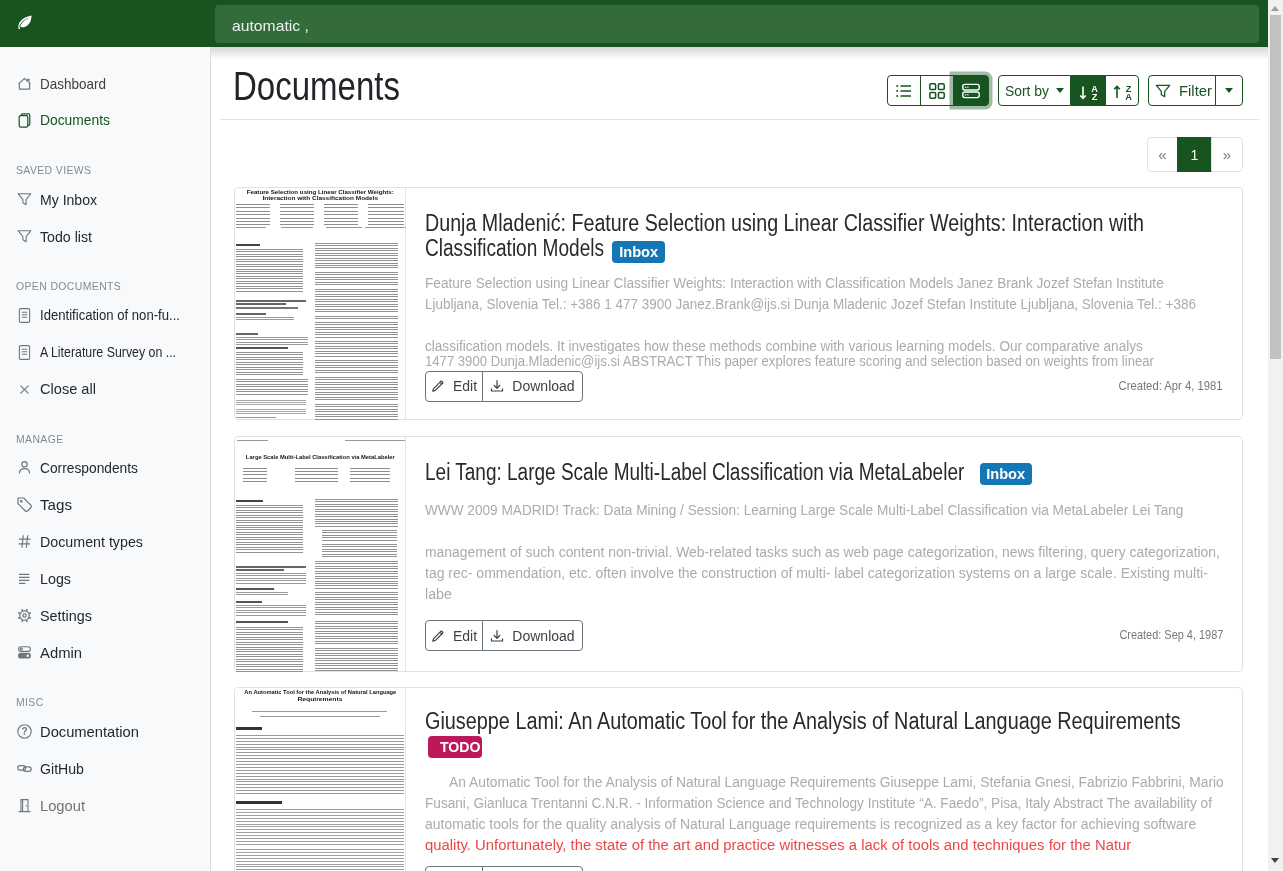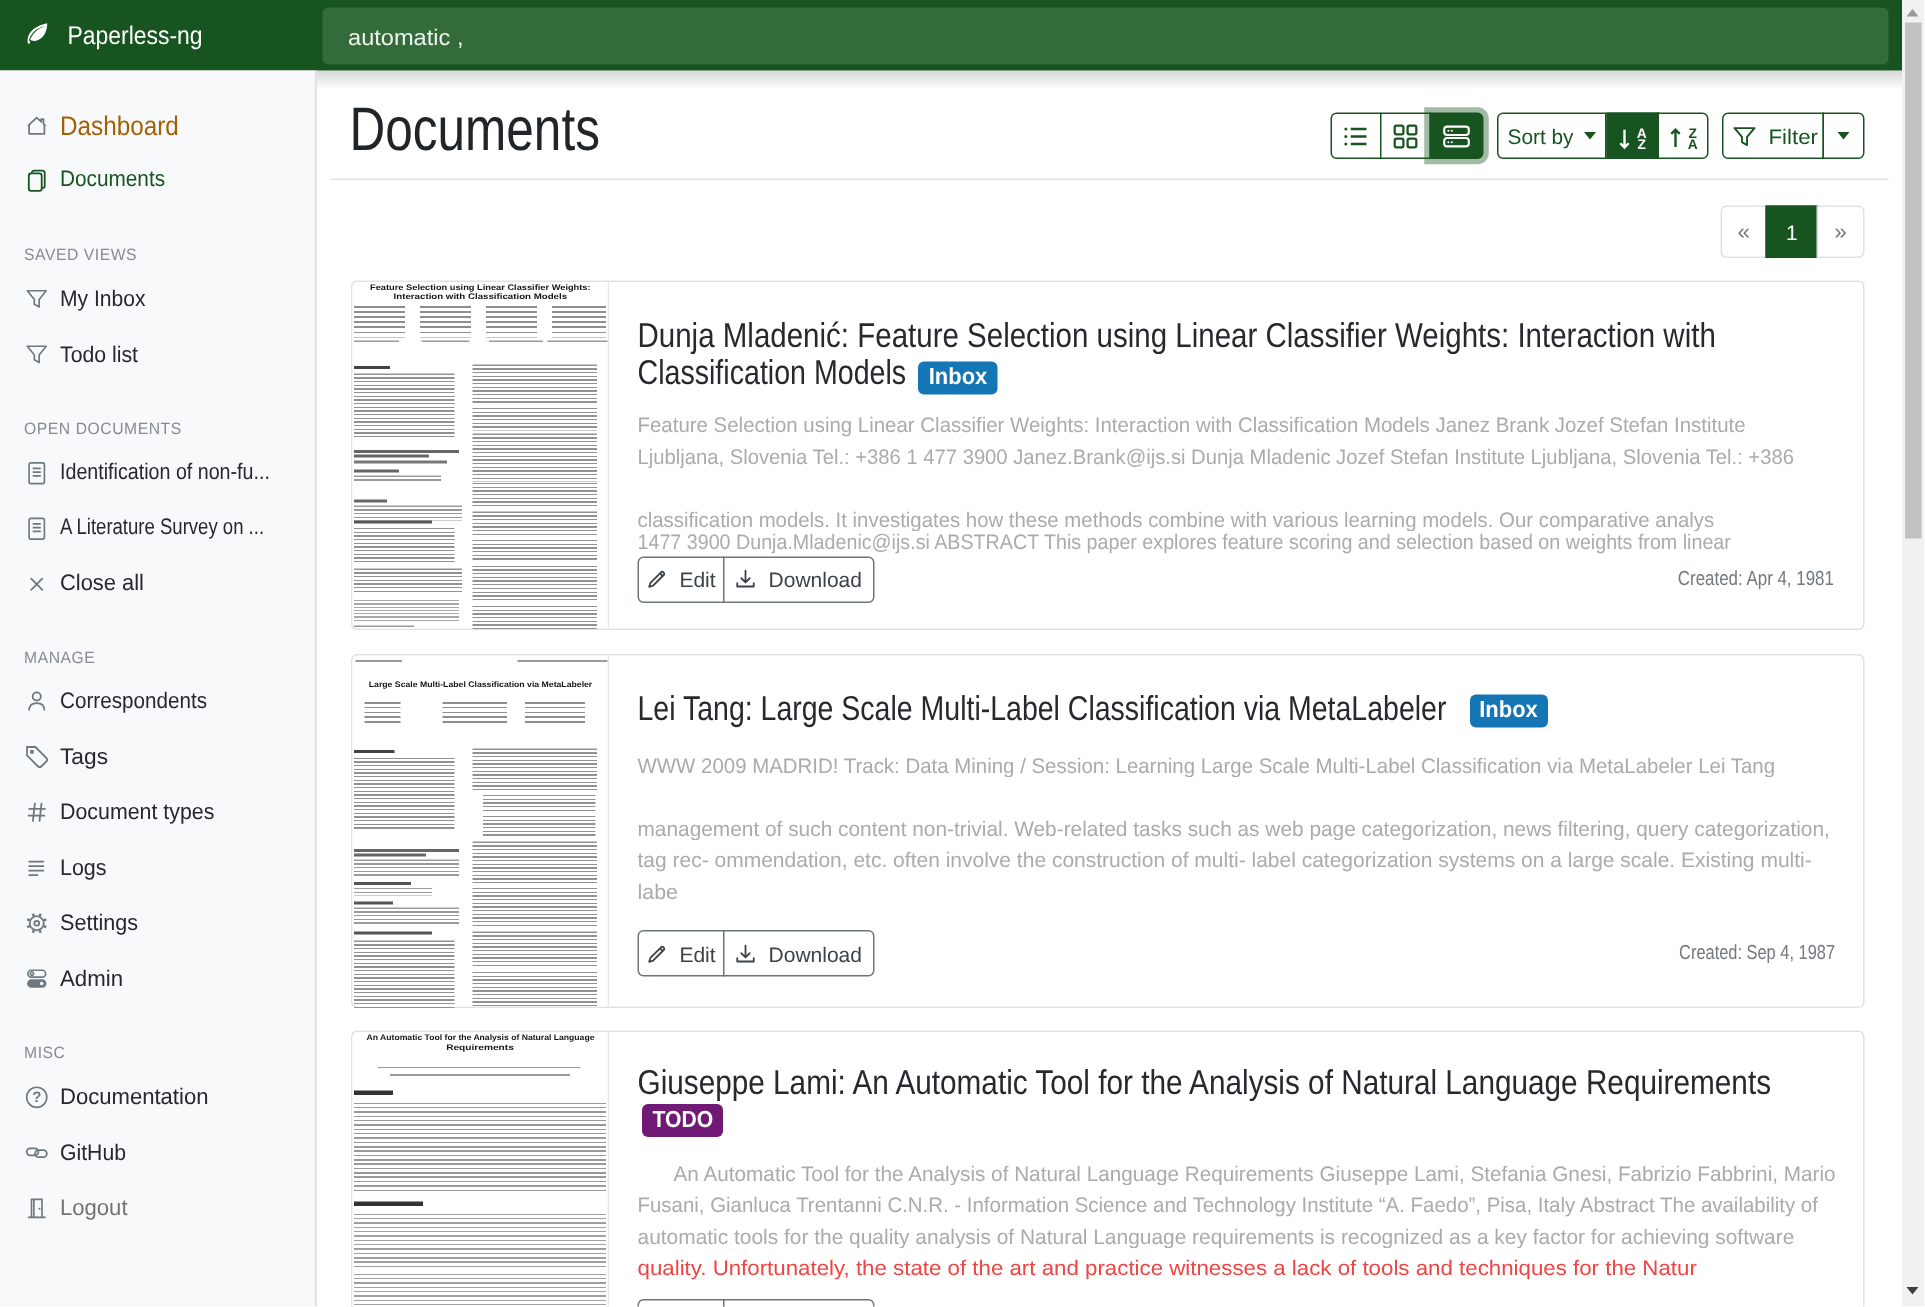--- a/index.html
+++ b/index.html
@@ -9,29 +9,28 @@
 </style></head><body>
 <div id="root">
 <div class="abs" style="left:0;top:0;width:1268px;height:47px;background:#17541f;"></div>
 <div class="abs" style="left:0;top:47px;width:1268px;height:13px;background:linear-gradient(to bottom,rgba(90,95,100,.25),rgba(90,95,100,0));"></div>
 <div class="abs" style="left:15px;top:14px;">
       <svg width="18" height="18" viewBox="0 0 24 24">
         <path fill="#fff" d="M22 2C12 4 5.5 9 4.5 16c-.2 1.5 0 3 .6 4.2l1.8-.5c-.3-.9-.5-2-.4-3C7.8 17.5 10 18 12 17.5 19 16 22 9 22 2Z"></path>
         <path fill="#17541f" d="M20 4.5C13 7 9 11 6.5 17.5l-1 .3C7.5 10.5 13 6 20 4.5Z"></path>
       </svg>
     </div>
-<div class="abs" style="left:44.5px;top:0;height:47px;line-height:47px;color:#fff;font-size:17px;"><span class="sx" style="transform:scaleX(0.899)">Paperless-ng</span></div>
 <div class="abs" style="left:215px;top:4.5px;width:1044px;height:38px;background:#336b3b;border-radius:4px;color:#eef3ef;font-size:15px;line-height:41px;padding-left:17px;"><span class="sx" style="transform:scaleX(1.049)">automatic ,</span></div>
 <div class="abs" style="left:0;top:47px;width:211px;height:824px;background:#f8f9fa;border-right:1px solid #d9dcdf;"></div>
 <div class="abs" style="left:16px;top:75.0px;">
       <svg width="17" height="17" viewBox="0 0 17 17" fill="none" stroke="#6e787f" stroke-width="1.2" stroke-linejoin="round">
         <path d="M2.6 8.9 8.5 3.4 11.5 6.2 11.5 4.4 13 4.4 13 7.6 14.4 8.9 M3.4 8.4 3.4 14.2 13.6 14.2 13.6 8.4"></path>
       </svg>
     </div>
-<div class="abs" style="left:40px;top:74.5px;font-size:18px;color:#a16207;line-height:18px;"><span class="sx" style="transform:scaleX(0.899)">Dashboard</span></div>
+<div class="abs" style="left:40px;top:74.5px;font-size:15px;color:#404040;line-height:18px;"><span class="sx" style="transform:scaleX(0.899)">Dashboard</span></div>
 <div class="abs" style="left:16px;top:111.5px;">
       <svg width="17" height="17" viewBox="0 0 17 17" fill="none" stroke="#17541f" stroke-width="1.2">
         <rect x="5.2" y="1.8" width="8.6" height="11.6" rx="1.6"></rect>
         <rect x="3.2" y="3.6" width="8.6" height="11.6" rx="1.6" fill="#f8f9fa"></rect>
       </svg>
     </div>
 <div class="abs" style="left:40px;top:111.0px;font-size:15px;color:#17541f;line-height:18px;"><span class="sx" style="transform:scaleX(0.923)">Documents</span></div>
 <div class="abs" style="left:16px;top:162.5px;font-size:11px;letter-spacing:.4px;color:#848b92;line-height:14px;"><span class="sx" style="transform:scaleX(0.950)">SAVED VIEWS</span></div>
 <div class="abs" style="left:16px;top:191.0px;">
       <svg width="17" height="17" viewBox="0 0 17 17" fill="none" stroke="#6e787f" stroke-width="1.1" stroke-linejoin="round">
@@ -199,21 +198,21 @@
 <div class="abs" style="left:234px;top:435.5px;width:1009px;height:236.5px;background:#fff;border:1px solid #dee2e6;border-radius:4px;"></div>
 <div class="abs" style="left:235px;top:436.5px;width:171px;height:234.5px;background:#fff;border-right:1px solid #e4e7ea;border-radius:4px 0 0 4px;"></div>
 <div class="abs" style="left:234px;top:687px;width:1009px;height:234px;background:#fff;border:1px solid #dee2e6;border-radius:4px;"></div>
 <div class="abs" style="left:235px;top:688px;width:171px;height:232px;background:#fff;border-right:1px solid #e4e7ea;border-radius:4px 0 0 4px;"></div>
 <div class="abs" style="left:425px;top:211px;height:25px;line-height:25px;font-size:23px;color:#26292d;"><span class="sx" style="transform:scaleX(0.855);transform-origin:0 0">Dunja Mladenić: Feature Selection using Linear Classifier Weights: Interaction with</span></div>
 <div class="abs" style="left:424.5px;top:459.5px;height:25px;line-height:25px;font-size:23px;color:#26292d;"><span class="sx" style="transform:scaleX(0.826);transform-origin:0 0">Lei Tang: Large Scale Multi-Label Classification via MetaLabeler</span></div>
 <div class="abs" style="left:425px;top:236px;height:25px;line-height:25px;font-size:23px;color:#26292d;"><span class="sx" style="transform:scaleX(0.829);transform-origin:0 0">Classification Models</span></div>
 <div class="abs" style="left:424.5px;top:709px;height:25px;line-height:25px;font-size:23px;color:#26292d;"><span class="sx" style="transform:scaleX(0.862);transform-origin:0 0">Giuseppe Lami: An Automatic Tool for the Analysis of Natural Language Requirements</span></div>
 <div class="abs" style="left:612px;top:240.5px;width:53px;height:22px;background:#1576b5;border-radius:4px;color:#fff;font-weight:bold;font-size:15.5px;line-height:22px;text-align:center;"><span class="sx" style="transform:scaleX(0.944);transform-origin:50% 50%">Inbox</span></div>
 <div class="abs" style="left:980px;top:463px;width:52px;height:22px;background:#1576b5;border-radius:4px;color:#fff;font-weight:bold;font-size:15.5px;line-height:22px;text-align:center;"><span class="sx" style="transform:scaleX(0.944);transform-origin:50% 50%">Inbox</span></div>
-<div class="abs" style="left:428px;top:735.5px;width:54px;height:22px;background:#701a75;border-radius:4px;color:#fff;font-weight:bold;font-size:15.5px;line-height:22px;text-align:center;"><span class="sx" style="transform:scaleX(0.910);transform-origin:50% 50%">TODO</span></div>
+<div class="abs" style="left:428px;top:735.5px;width:54px;height:22px;background:#be185d;border-radius:4px;color:#fff;font-weight:bold;font-size:15.5px;line-height:22px;text-align:right;"><span class="sx" style="transform:scaleX(0.910);transform-origin:50% 50%">TODO</span></div>
 <div class="abs" style="left:425px;top:273.0px;height:21px;line-height:21px;font-size:14px;color:#a9abac;"><span class="sx" style="transform:scaleX(0.973);transform-origin:0 0">Feature Selection using Linear Classifier Weights: Interaction with Classification Models Janez Brank Jozef Stefan Institute</span></div>
 <div class="abs" style="left:425px;top:294.0px;height:21px;line-height:21px;font-size:14px;color:#a9abac;"><span class="sx" style="transform:scaleX(0.963);transform-origin:0 0">Ljubljana, Slovenia Tel.: +386 1 477 3900 Janez.Brank@ijs.si Dunja Mladenic Jozef Stefan Institute Ljubljana, Slovenia Tel.: +386</span></div>
 <div class="abs" style="left:425px;top:315.0px;height:21px;line-height:21px;font-size:14px;color:#a9abac;margin-top:36px;"><span class="sx" style="transform:scaleX(0.937);transform-origin:0 0">1477 3900 Dunja.Mladenic@ijs.si ABSTRACT This paper explores feature scoring and selection based on weights from linear</span></div>
 <div class="abs" style="left:425px;top:336.0px;height:21px;line-height:21px;font-size:14px;color:#a9abac;"><span class="sx" style="transform:scaleX(0.970);transform-origin:0 0">classification models. It investigates how these methods combine with various learning models. Our comparative analys</span></div>
 <div class="abs" style="left:425px;top:500.0px;height:21px;line-height:21px;font-size:14px;color:#a9abac;"><span class="sx" style="transform:scaleX(0.973);transform-origin:0 0">WWW 2009 MADRID! Track: Data Mining / Session: Learning Large Scale Multi-Label Classification via MetaLabeler Lei Tang</span></div>
 <div class="abs" style="left:425px;top:542.0px;height:21px;line-height:21px;font-size:14px;color:#a9abac;"><span class="sx" style="transform:scaleX(0.993);transform-origin:0 0">management of such content non-trivial. Web-related tasks such as web page categorization, news filtering, query categorization,</span></div>
 <div class="abs" style="left:425px;top:563.0px;height:21px;line-height:21px;font-size:14px;color:#a9abac;"><span class="sx" style="transform:scaleX(1.000);transform-origin:0 0">tag rec- ommendation, etc. often involve the construction of multi- label categorization systems on a large scale. Existing multi-</span></div>
 <div class="abs" style="left:425px;top:584.0px;height:21px;line-height:21px;font-size:14px;color:#a9abac;"><span class="sx" style="transform:scaleX(1.020);transform-origin:0 0">labe</span></div>
 <div class="abs" style="left:425px;top:772.0px;height:21px;line-height:21px;font-size:14px;color:#a9abac;margin-left:24px;"><span class="sx" style="transform:scaleX(0.987);transform-origin:0 0">An Automatic Tool for the Analysis of Natural Language Requirements Giuseppe Lami, Stefania Gnesi, Fabrizio Fabbrini, Mario</span></div>
 <div class="abs" style="left:425px;top:793.0px;height:21px;line-height:21px;font-size:14px;color:#a9abac;"><span class="sx" style="transform:scaleX(0.973);transform-origin:0 0">Fusani, Gianluca Trentanni C.N.R. - Information Science and Technology Institute “A. Faedo”, Pisa, Italy Abstract The availability of</span></div>

